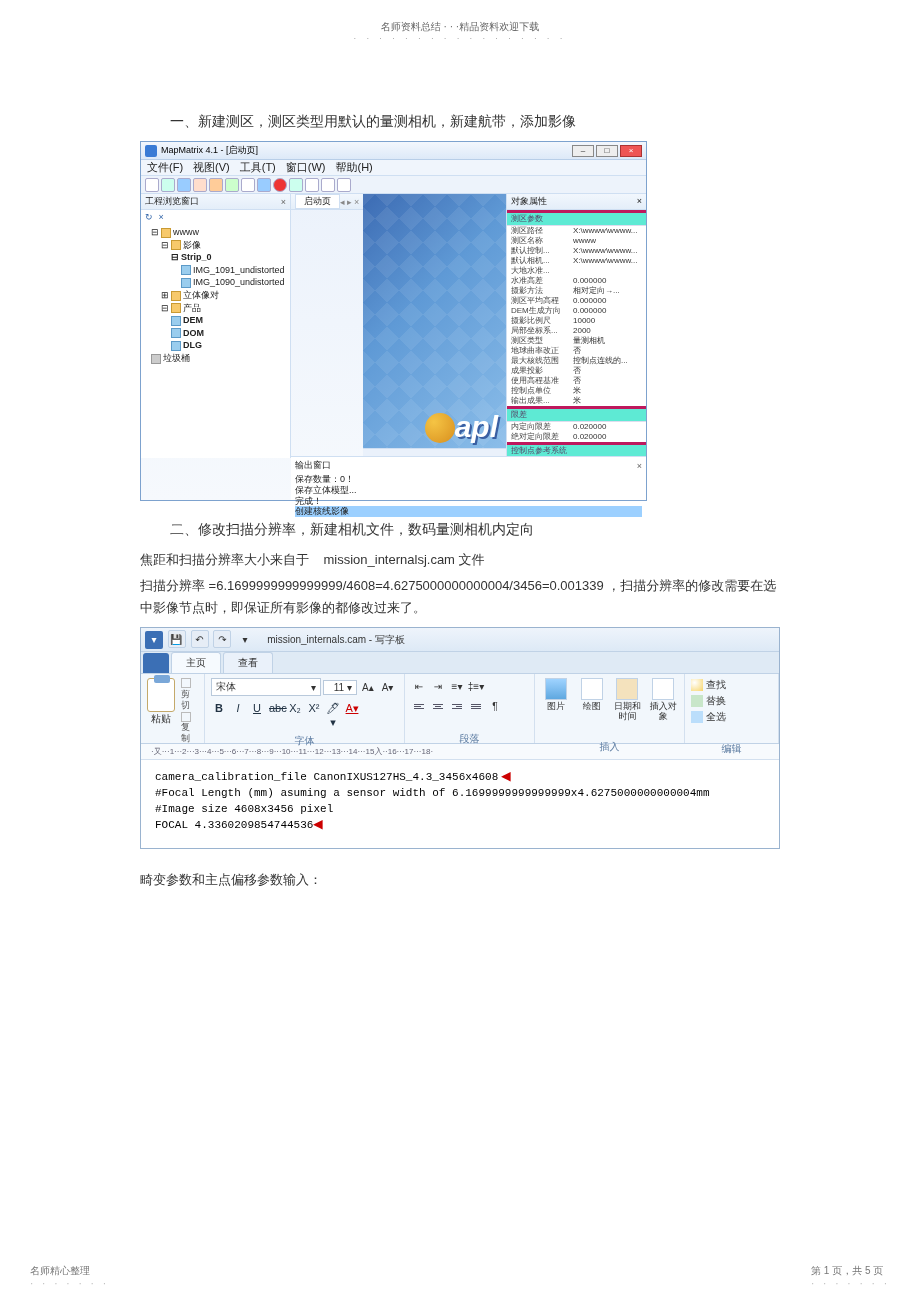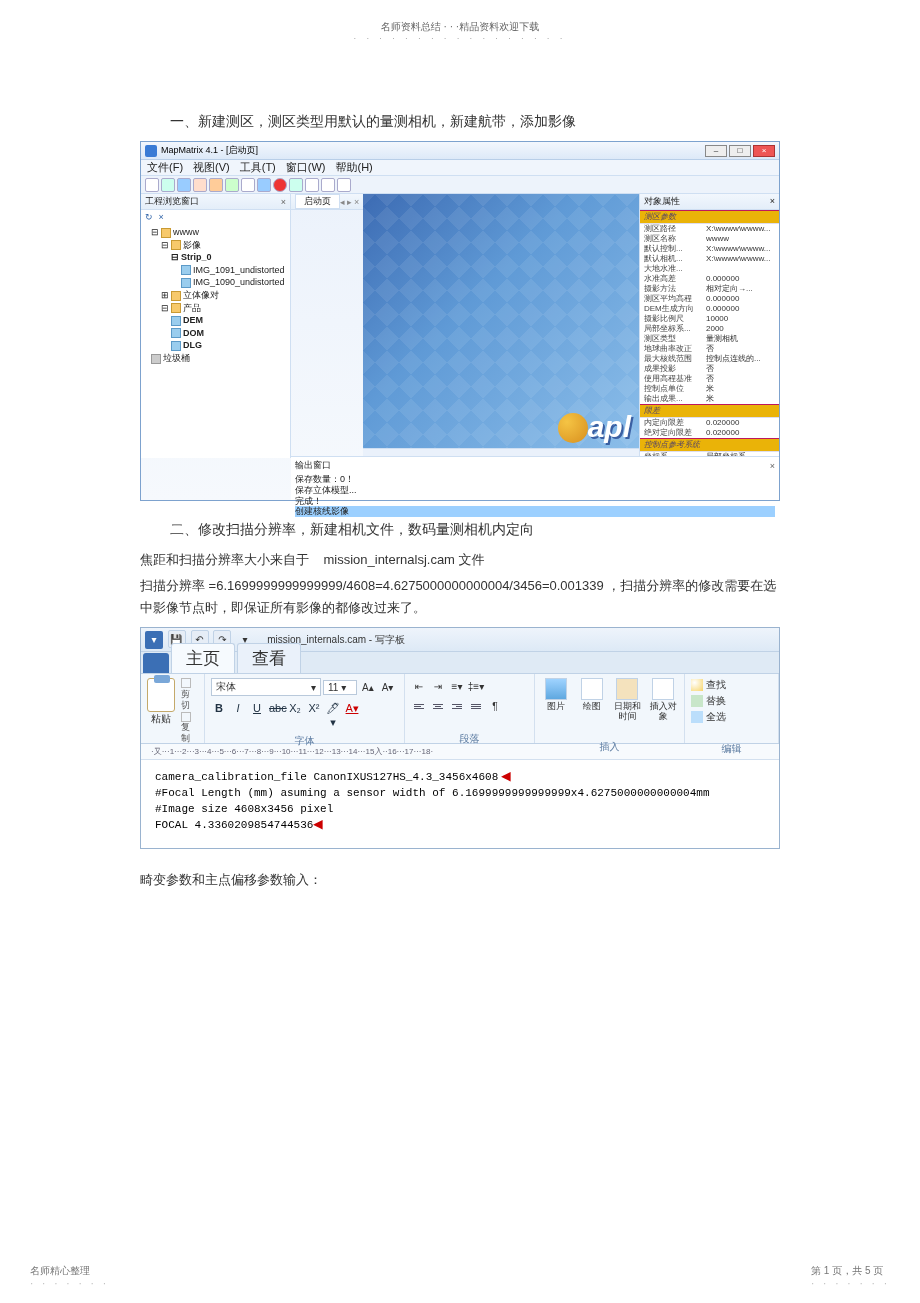--- a/index.html
+++ b/index.html
@@ -27,21 +27,21 @@
     margin: 20px 0 10px 30px;
   }
   .body-text {
     font-size: 13px;
     line-height: 1.7;
     margin: 4px 0;
   }
 
   
   .mapmatrix-window {
-    width: 640px;
+    width: 507px;
     height: 360px;
     border: 1px solid #7da2ce;
     background: linear-gradient(#eaf1fb, #f6f9fd);
     margin: 10px 0 20px 0;
     font-size: 9px;
     color: #222;
     position: relative;
   }
   .mw-titlebar {
     height: 18px;
@@ -129,21 +129,21 @@
 
   .mw-right {
     width: 140px; background:#fff; border-left:1px solid #cfdff2; overflow:hidden;
     font-size: 8px; line-height: 1.25;
   }
   .mw-right .prop-head {
     height:16px; background: linear-gradient(#f2f7fd,#e4eef9); border-bottom:1px solid #cfdff2;
     padding:0 4px; display:flex; align-items:center; font-size: 9px;
   }
   .mw-right .grp {
-    background:#eab308; color:#546; padding:1px 4px; border-top:1px solid #be185d; border-bottom:1px solid #dde;font-style:italic;
+    background:#5eead4; color:#546; padding:1px 4px; border-top:3px solid #be185d; border-bottom:1px solid #dde;
   }
   .mw-right .row { display:flex; padding:0 4px; }
   .mw-right .row .k { flex: 0 0 62px; color:#444; }
   .mw-right .row .v { flex:1; color:#333; overflow:hidden; text-overflow:ellipsis; white-space:nowrap; }
 
   .mw-output {
     position:absolute; left:150px; right:0; bottom:0; height:44px;
     background:#fff; border-top:1px solid #cfdff2; font-size:9px;
     padding:2px 4px;
   }
@@ -175,21 +175,21 @@
   .wp-title { color:#333; margin-left:7px; }
   .wp-tabs {
     height:22px; display:flex; align-items:flex-end; padding-left: 30px; gap:2px;
     background: #dfeaf5; border-bottom:1px solid #c0d2e6;
   }
   .wp-tabs .appbtn {
     position:absolute; margin-left:-28px; width:26px; height:20px; background:#3b6fb5; border-radius:3px 3px 0 0;
   }
   .wp-tabs .tab {
     padding:3px 14px; background:#eaf1fa; border:1px solid #c0d2e6; border-bottom:none;
-    border-radius:3px 3px 0 0; font-size:17px;
+    border-radius:3px 3px 0 0; font-size:10px;
   }
   .wp-tabs .tab.active { background:#f6fafe; }
   .wp-ribbon {
     display:flex; background:#f2f7fc; border-bottom:1px solid #c0d2e6; height:70px;
   }
   .wp-group {
     border-right:1px solid #d3e0ef; padding:4px 6px 2px 6px; display:flex; flex-direction:column; justify-content:space-between;
   }
   .wp-group-label { text-align:center; font-size:10px; color:#4a6; color:#5a7aa0; margin-top:18px; }
   .wp-clip { width:64px; }
@@ -203,21 +203,21 @@
   .wp-clip-inner{display:flex;gap:4px;}
   .wp-clip-inner .txtcol{display:flex;flex-direction:column;gap:1px;}
   .wp-clip .plabel{font-size:10px;text-align:center;color:#333;}
 
   .wp-font { width:200px; }
   .wp-font .row1 { display:flex; gap:2px; align-items:center; }
   .wp-font .ff {
     border:1px solid #b9c9db; background:#fff; padding:1px 4px; width:110px; display:flex; align-items:center; justify-content:space-between;
   }
   .wp-font .fs {
-    border:1px solid #b9c9db; background:#fff; padding:1px 4px; width:34px; text-align:left;
+    border:1px solid #b9c9db; background:#fff; padding:1px 4px; width:34px; text-align:right;
   }
   .wp-font .aa { font-size:10px; padding:0 3px; }
   .wp-font .row2 { display:flex; gap:3px; margin-top:4px; align-items:center; color:#2a4; color:#234; }
   .wp-font .fbtn { width:16px; height:16px; border:1px solid transparent; text-align:center; line-height:14px; font-size:11px; }
 
   .wp-para { width:130px; }
   .wp-para .prow{display:flex;gap:3px;align-items:center;}
   .wp-para .pbtn{width:16px;height:16px;display:flex;align-items:center;justify-content:center;}
   .wp-para .lines{display:flex;flex-direction:column;gap:1px;}
   .wp-para .lines span{display:block;width:10px;height:1px;background:#556;}

